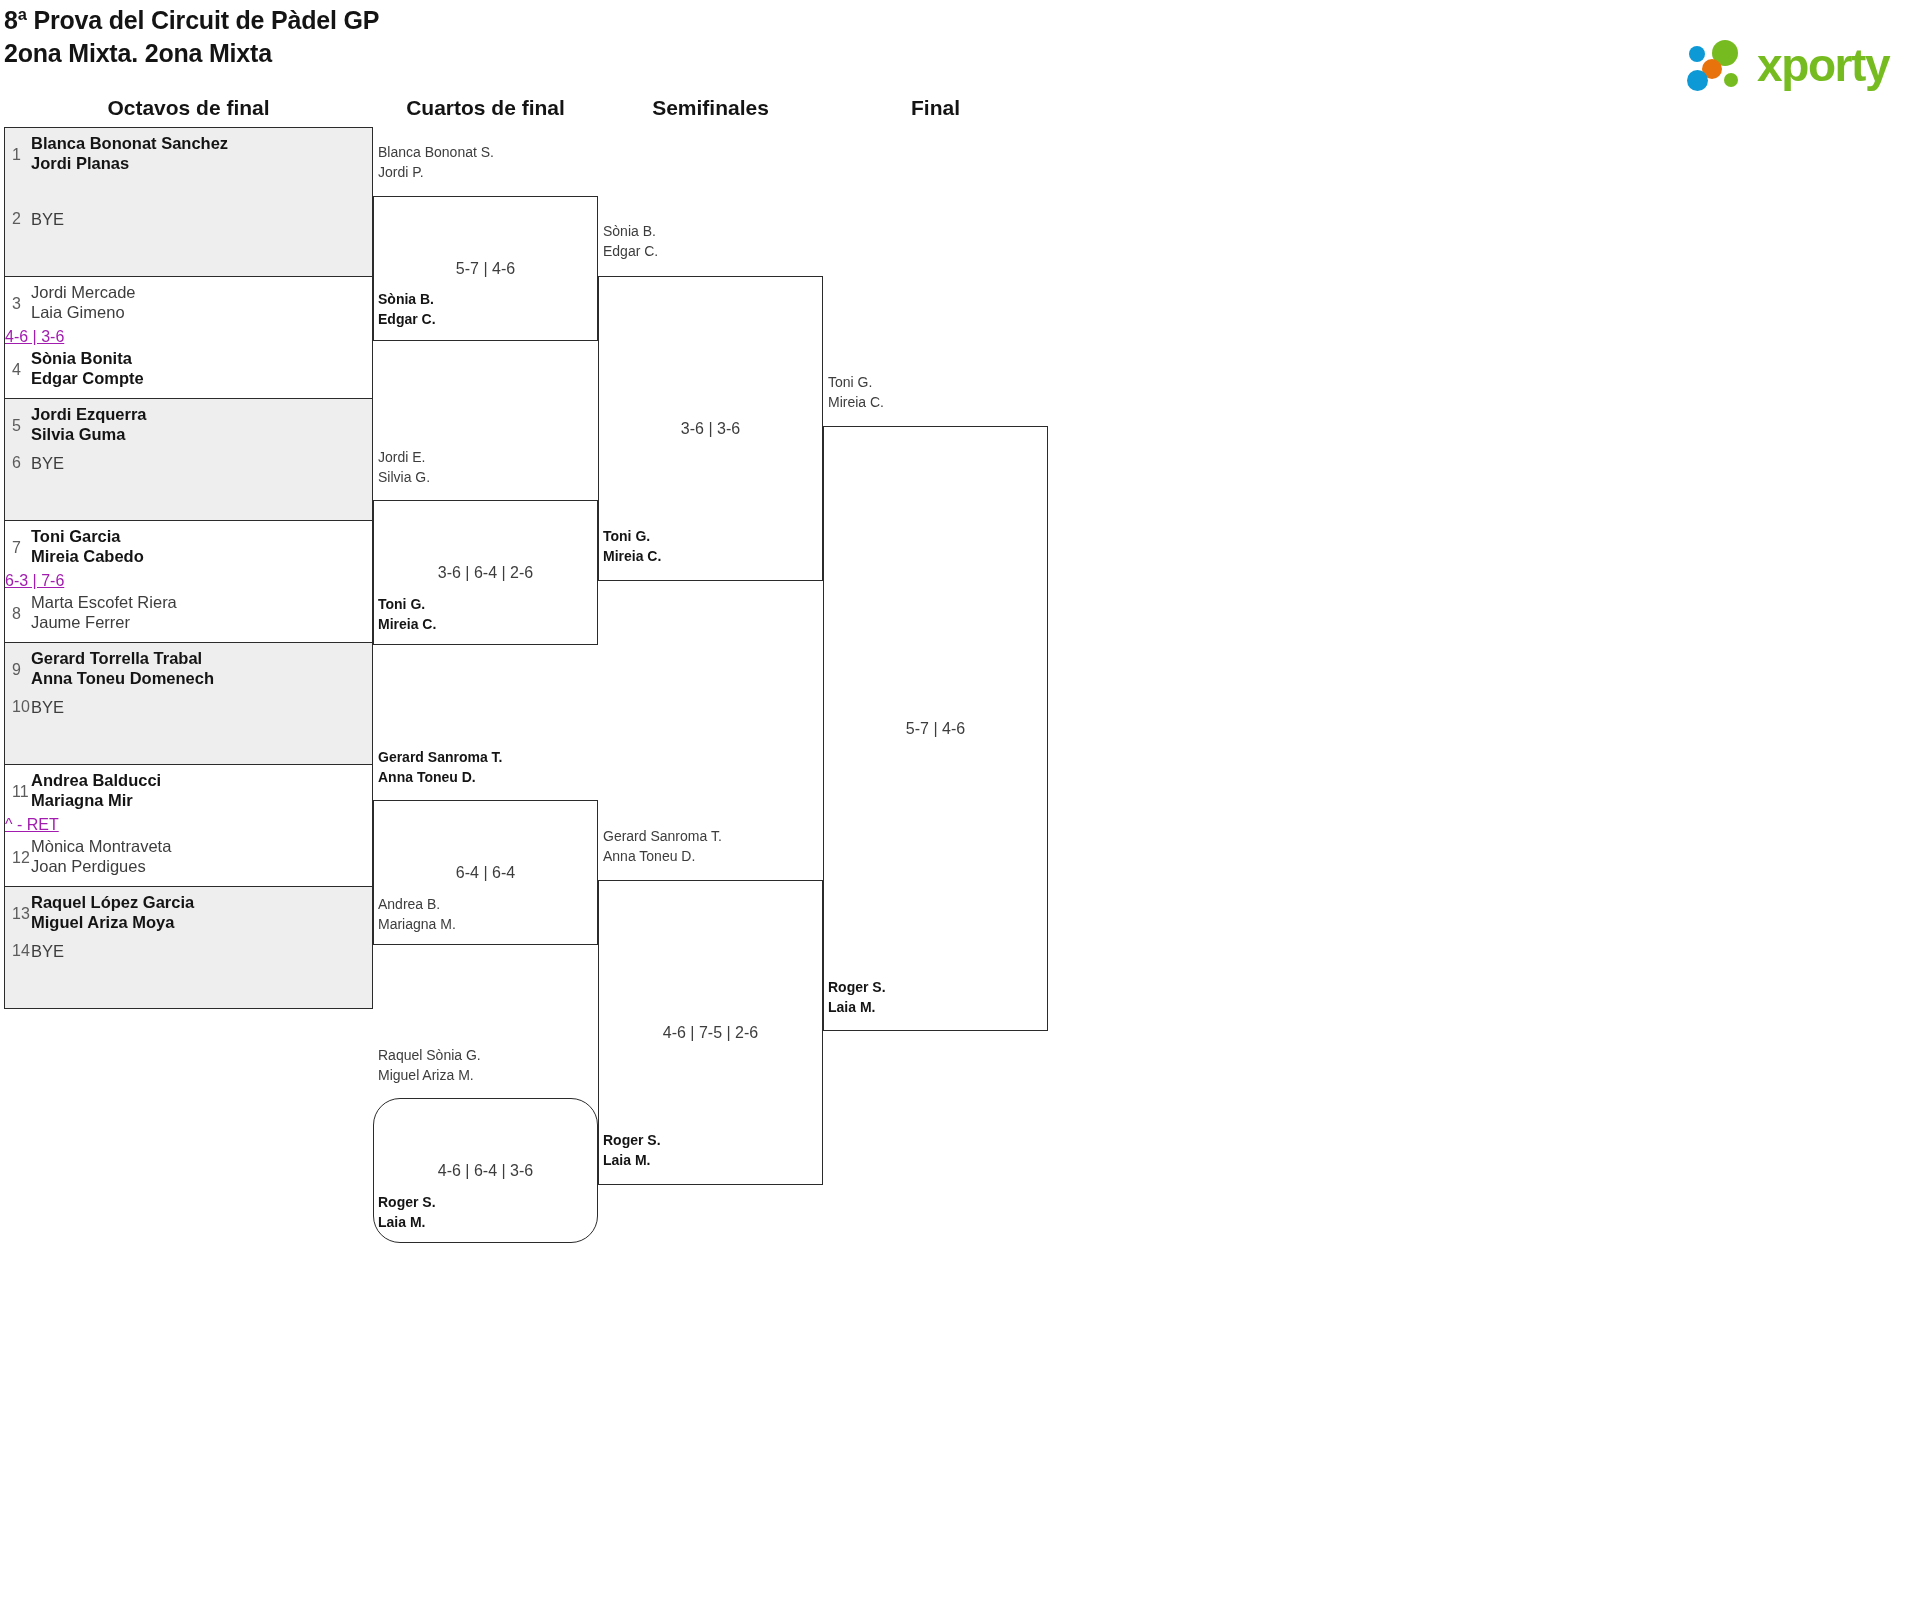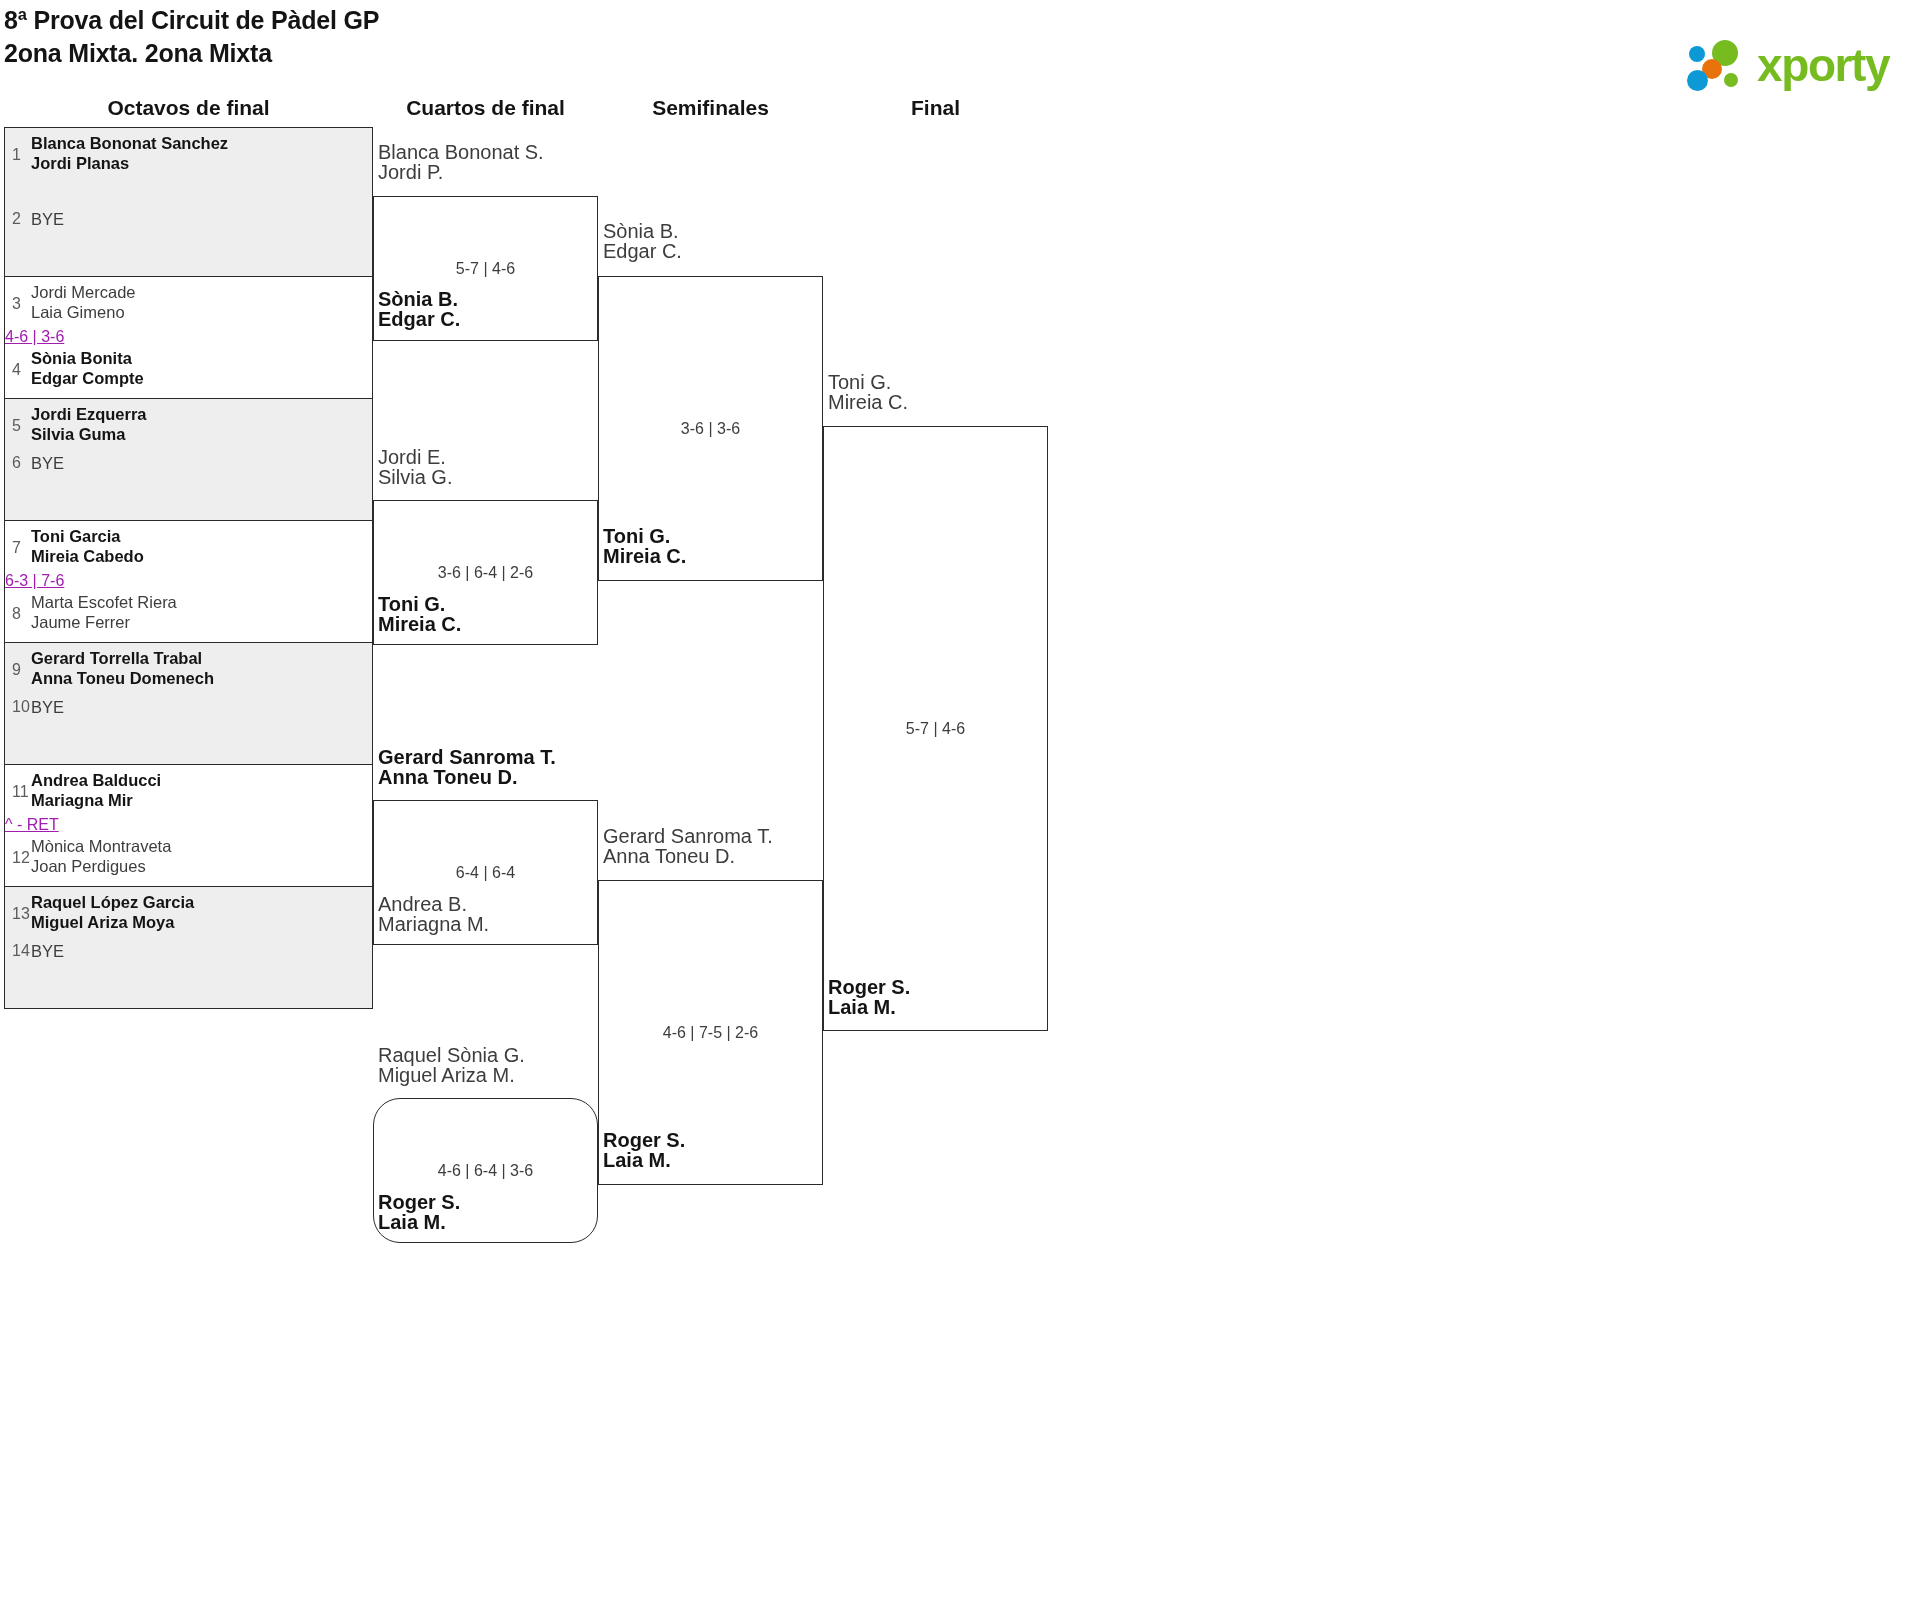--- a/index.html
+++ b/index.html
@@ -30,21 +30,21 @@
   .r1-seed{position:absolute;left:7px;top:18px;font-size:16px;color:#5c5c5c;
            width:22px;text-align:left;line-height:18px;}
   .r1-names{position:absolute;left:26px;top:6px;font-size:16.5px;line-height:19.5px;color:#3d3d3d;}
   .r1-names.win{font-weight:700;color:#141414;}
   .r1-bye{position:absolute;left:26px;top:18px;font-size:16.5px;line-height:19px;color:#3d3d3d;}
   .r1-score{position:absolute;width:100%;text-align:left;font-size:16px;color:#a21caf;text-decoration:underline;}
 
   
   .mbox{position:absolute;box-sizing:border-box;border:1.2px solid #2b2b2b;background:#fff;}
   .mbox .sc{position:absolute;width:100%;text-align:center;font-size:16px;color:#3d3d3d;}
-  .side-names{position:absolute;font-size:20px;line-height:19.5px;color:#3d3d3d;white-space:nowrap;}
+  .side-names{position:absolute;font-size:14px;line-height:19.5px;color:#3d3d3d;white-space:nowrap;}
   .side-names.win{font-weight:700;color:#141414;}
 
   .connector{position:absolute;background:#2b2b2b;}
 </style>
 </head>
 <body>
 
 <div id="page">
 
   <div id="title-block">

